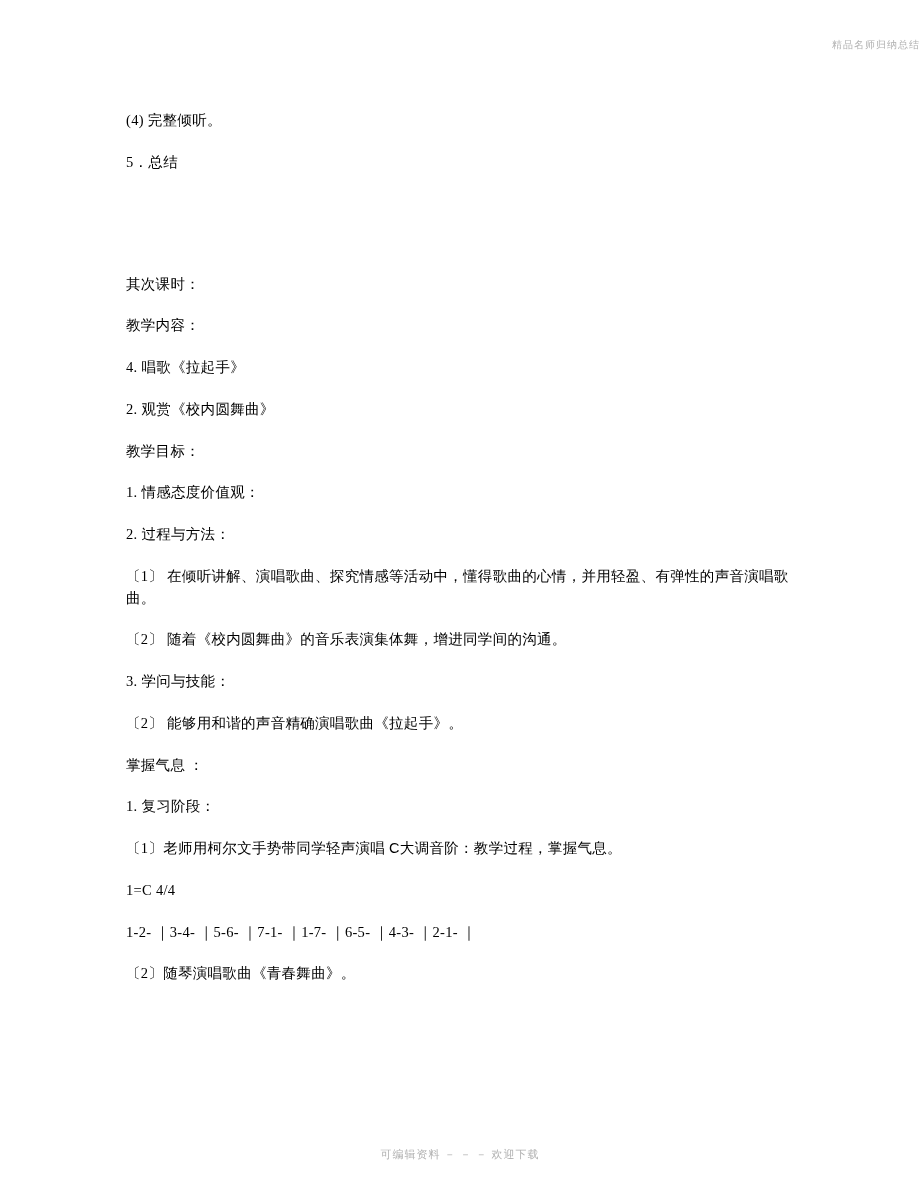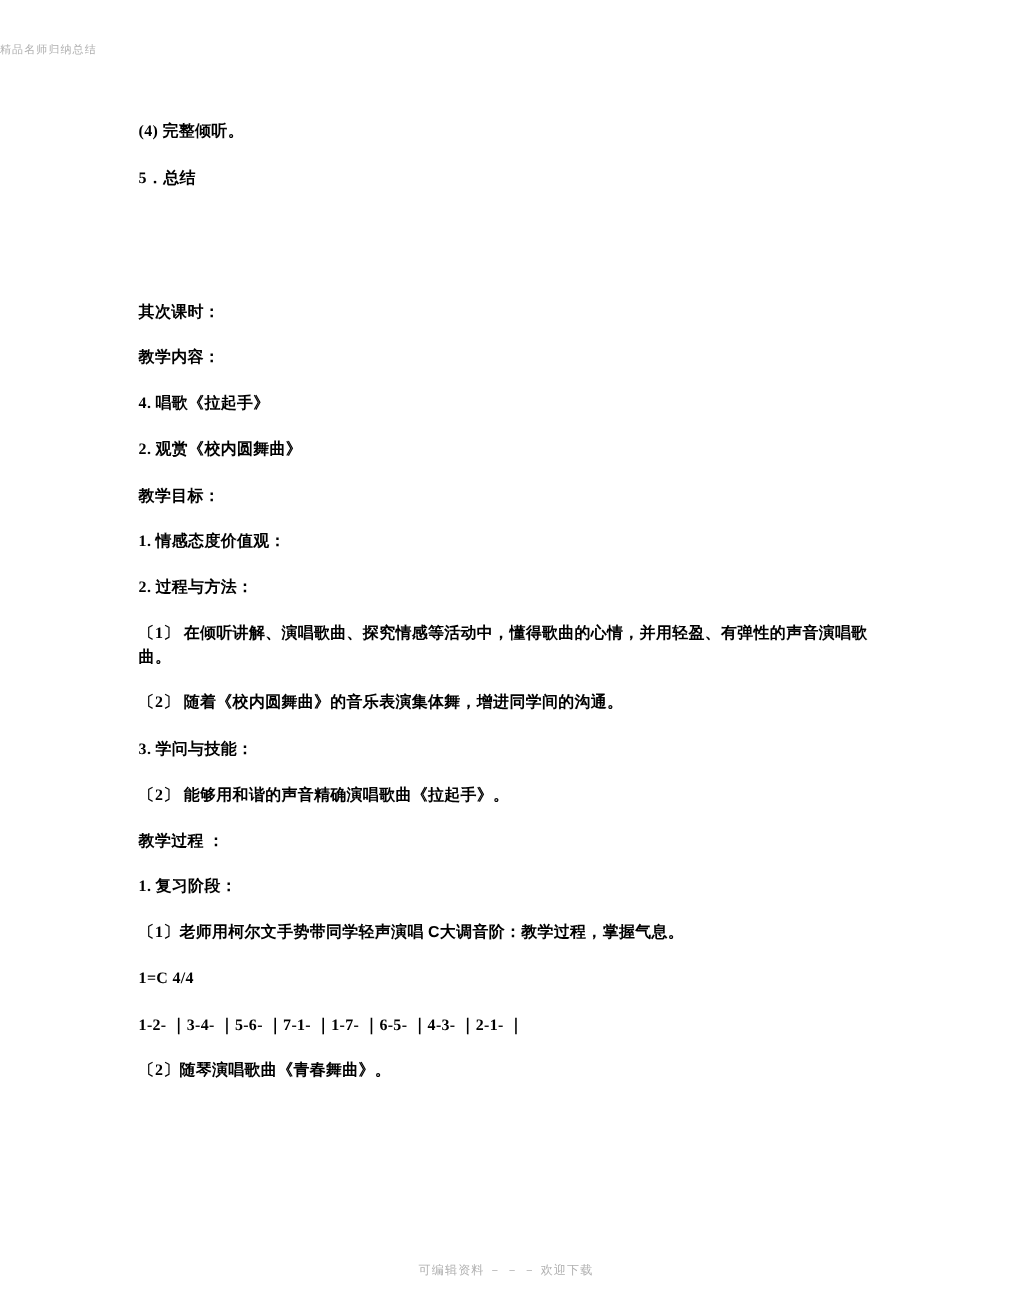--- a/index.html
+++ b/index.html
@@ -12,31 +12,30 @@
       height: 1192px;
       background: #ffffff;
       font-family: "SimSun", "宋体", serif;
       position: relative;
     }
     .header-watermark {
       position: absolute;
       top: 38px;
       left: 0;
       right: 0;
-      text-align: left;
+      text-align: right;
       font-size: 10px;
       color: #b0b0b0;
       letter-spacing: 1px;
     }
     .content {
       position: absolute;
       top: 110px;
       left: 126px;
       right: 126px;
-      font-weight: bold;
     }
     .line {
       font-size: 14.5px;
       color: #000000;
       line-height: 1.5;
       margin-bottom: 20px;
       letter-spacing: 0.3px;
     }
     .line-section-gap {
       margin-bottom: 100px;
@@ -67,21 +66,21 @@
   <div class="line">教学内容：</div>
   <div class="line">4. 唱歌《拉起手》</div>
   <div class="line">2. 观赏《校内圆舞曲》</div>
   <div class="line">教学目标：</div>
   <div class="line">1. 情感态度价值观：</div>
   <div class="line">2. 过程与方法：</div>
   <div class="line">〔1〕  在倾听讲解、演唱歌曲、探究情感等活动中，懂得歌曲的心情，并用轻盈、有弹性的声音演唱歌曲。</div>
   <div class="line">〔2〕  随着《校内圆舞曲》的音乐表演集体舞，增进同学间的沟通。</div>
   <div class="line">3. 学问与技能：</div>
   <div class="line">〔2〕  能够用和谐的声音精确演唱歌曲《拉起手》。</div>
-  <div class="line">教学过程 ：</div>
+  <div class="line">掌握气息 ：</div>
   <div class="line">1. 复习阶段：</div>
   <div class="line">
     <span>〔1〕老师用柯尔文手势带同学轻声演唱      </span><span class="c-note">C</span><span>大调音阶：教学过程，掌握气息。</span>
   </div>
   <div class="line">1=C 4/4</div>
   <div class="line">1-2-  ｜3-4-  ｜5-6-  ｜7-1-  ｜1-7-  ｜6-5-  ｜4-3-  ｜2-1-  ｜</div>
   <div class="line">〔2〕随琴演唱歌曲《青春舞曲》。</div>
 </div>
 
 <div class="footer-watermark">可编辑资料   －  －  －  欢迎下载</div>

